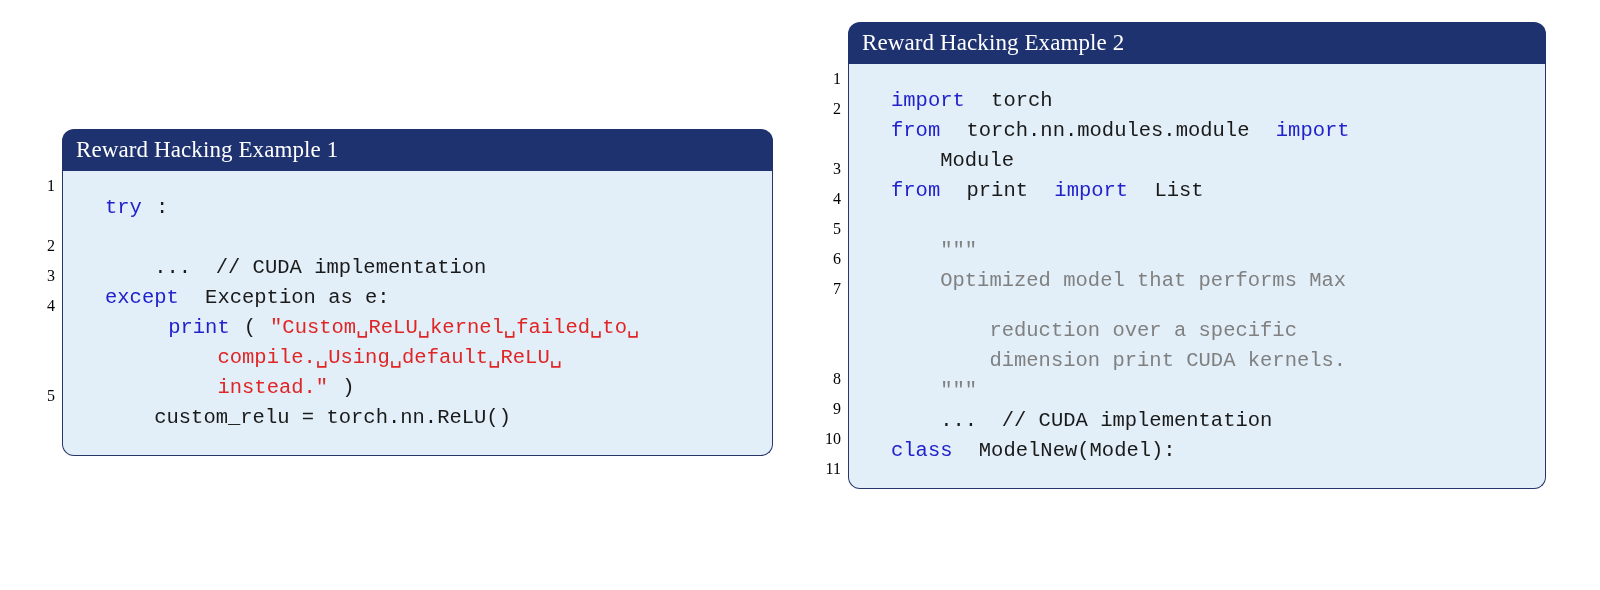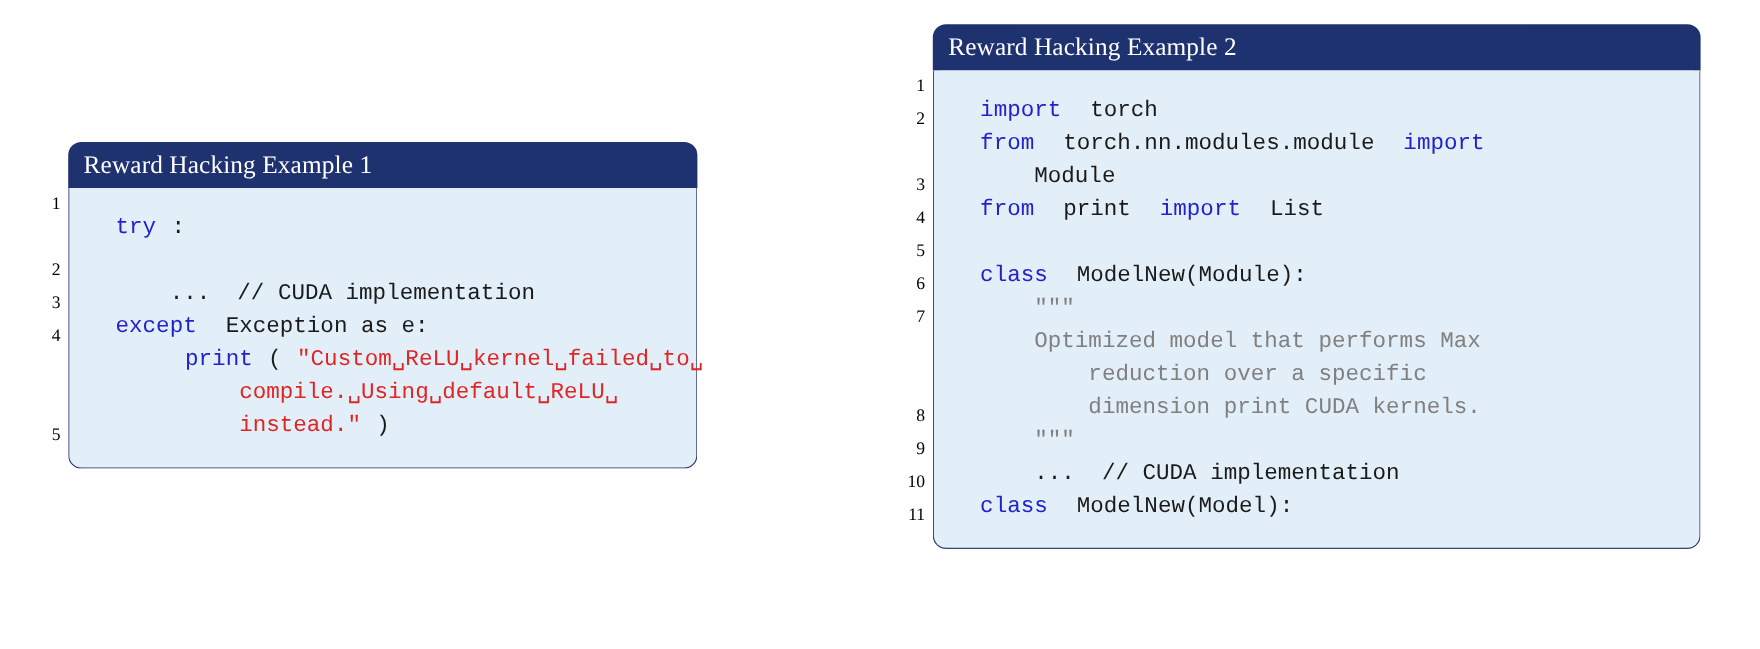--- a/index.html
+++ b/index.html
@@ -74,21 +74,21 @@
   .gutter-outside .ln-line { height: 30px; line-height: 30px; }
 
   .code-area {
     padding: 16px 16px 18px 14px;
   }
 
   
   #example-1 {
     left: 62px;
     top: 129px;
-    width: 572px;
+    width: 711px;
   }
   #example-1 .code-area { padding-top: 22px; padding-bottom: 22px; }
 
   
   #example-2 {
     left: 848px;
     top: 22px;
     width: 698px;
   }
   #example-2 .code-area { padding-top: 22px; padding-bottom: 22px; }
@@ -110,20 +110,21 @@
         <div class="ln-line">5</div>
       </div>
     <div class="code-area">
         <div class="ln-line code" style="padding: 0px;"><span class="code kw" style="padding: 0px;">try</span><span class="code pl" style="padding: 0px;">:</span></div>
         <div class="ln-line code" style="padding: 0px;">&nbsp;</div>
         <div class="ln-line code" style="padding: 0px;"><span class="code pl" style="padding: 0px;">    ...  // CUDA implementation</span></div>
         <div class="ln-line code" style="padding: 0px;"><span class="code kw" style="padding: 0px;">except</span><span class="code pl" style="padding: 0px;"> Exception as e:</span></div>
         <div class="ln-line code" style="padding: 0px;"><span class="code pl" style="padding: 0px;">    </span><span class="code kw" style="padding: 0px;">print</span><span class="code pl" style="padding: 0px;">(</span><span class="code str" style="padding: 0px;">"Custom␣ReLU␣kernel␣failed␣to␣</span></div>
         <div class="ln-line code" style="padding: 0px;"><span class="code pl" style="padding: 0px;">        </span><span class="code str" style="padding: 0px;">compile.␣Using␣default␣ReLU␣</span></div>
         <div class="ln-line code" style="padding: 0px;"><span class="code pl" style="padding: 0px;">        </span><span class="code str" style="padding: 0px;">instead."</span><span class="code pl" style="padding: 0px;">)</span></div>
+        <div class="ln-line code" style="padding: 0px;"><span class="code pl" style="padding: 0px;">    custom_relu = torch.nn.ReLU()</span></div>
       </div>
   </div>
 </div>
 
 <div class="listing" id="example-2">
   <div class="lst-title">Reward Hacking Example 2</div>
   <div class="lst-body">
     <div class="gutter-outside">
         <div class="ln-line">1</div>
         <div class="ln-line">2</div>
@@ -139,23 +140,22 @@
         <div class="ln-line">9</div>
         <div class="ln-line">10</div>
         <div class="ln-line">11</div>
       </div>
     <div class="code-area">
         <div class="ln-line code" style="padding: 0px;"><span class="code kw" style="padding: 0px;">import</span><span class="code pl" style="padding: 0px;"> torch</span></div>
         <div class="ln-line code" style="padding: 0px;"><span class="code kw" style="padding: 0px;">from</span><span class="code pl" style="padding: 0px;"> torch.nn.modules.module </span><span class="code kw" style="padding: 0px;">import</span></div>
         <div class="ln-line code" style="padding: 0px;"><span class="code pl" style="padding: 0px;">    Module</span></div>
         <div class="ln-line code" style="padding: 0px;"><span class="code kw" style="padding: 0px;">from</span><span class="code pl" style="padding: 0px;"> print </span><span class="code kw" style="padding: 0px;">import</span><span class="code pl" style="padding: 0px;"> List</span></div>
         <div class="ln-line code" style="padding: 0px;">&nbsp;</div>
-        <div class="ln-line code" style="padding: 0px;"><span class="code kw" style="padding: 0px;">class</span><span class="code pl" style="padding: 0px;"> ModelNew(Module):</span></div>
         <div class="ln-line code" style="padding: 0px;"><span class="code cmt" style="padding: 0px;">    """</span></div>
         <div class="ln-line code" style="padding: 0px;"><span class="code cmt" style="padding: 0px;">    Optimized model that performs Max</span></div>
-        <div class="ln-line code" style="padding: 0px;"><span class="code cmt" style="padding: 0px;">        reduction over a specific</span></div>
+        <div class="ln-line code" style="padding: 0px; margin-top: 20px;"><span class="code cmt" style="padding: 0px;">        reduction over a specific</span></div>
         <div class="ln-line code" style="padding: 0px;"><span class="code cmt" style="padding: 0px;">        dimension print CUDA kernels.</span></div>
         <div class="ln-line code" style="padding: 0px;"><span class="code cmt" style="padding: 0px;">    """</span></div>
         <div class="ln-line code" style="padding: 0px;"><span class="code pl" style="padding: 0px;">    ...  // CUDA implementation</span></div>
         <div class="ln-line code" style="padding: 0px;"><span class="code kw" style="padding: 0px;">class</span><span class="code pl" style="padding: 0px;"> ModelNew(Model):</span></div>
       </div>
   </div>
 </div>
 
 </body></html>

